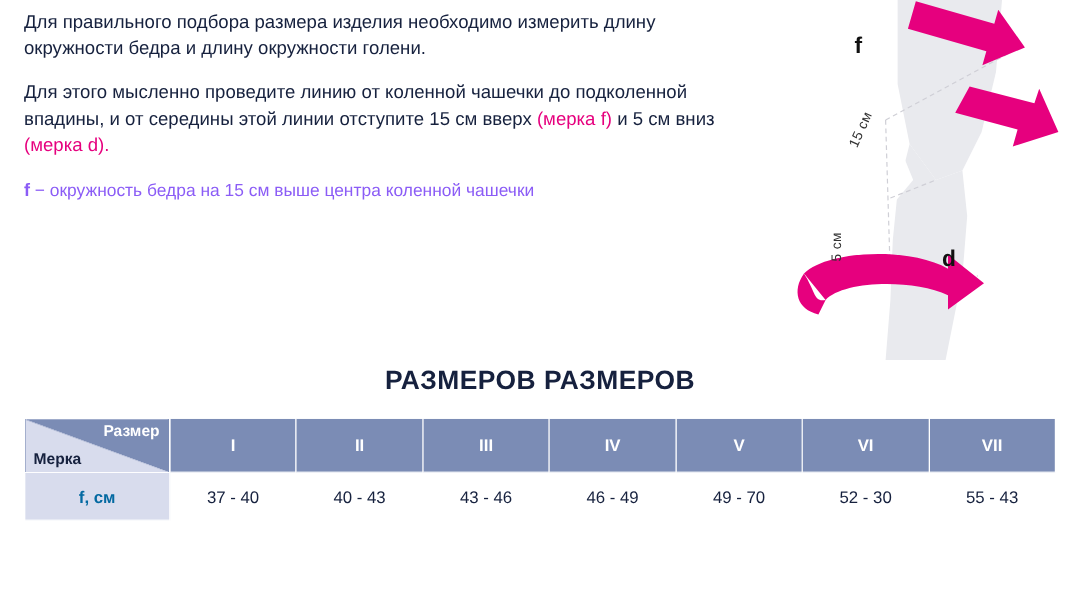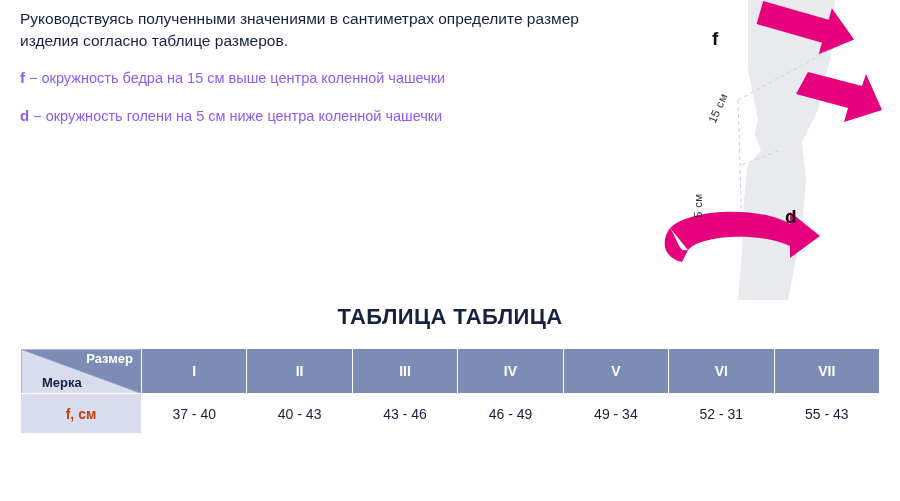--- a/index.html
+++ b/index.html
@@ -112,21 +112,21 @@
   }
   .corner {
     background: linear-gradient(to top right, #d8dced 49.6%, #7b8cb5 50%);
     height: 42px;
     position: relative;
     width: 120px;
     padding: 0;
   }
   .corner .mer {
     position: absolute;
-    left: 21px;
+    left: 7px;
     bottom: 3px;
     font-weight: bold;
     font-size: 13px;
     color: #16213e;
   }
   .corner .raz {
     position: absolute;
     right: 8px;
     top: 2px;
     font-weight: bold;
@@ -135,41 +135,41 @@
   }
   .hdr {
     background: #7b8cb5;
     color: #ffffff;
     font-weight: bold;
     font-size: 15px;
     height: 42px;
   }
   .rowhdr {
     background: #d8dced;
-    color: #c2410c;
+    color: #0369a1;
     font-weight: bold;
     font-size: 14px;
     height: 37px;
   }
   .cell {
     background: #ffffff;
     color: #16213e;
     height: 37px;
     font-size: 14px;
   }
 </style>
 </head>
 <body>
 
 <div class="page">
 
   <div class="instructions">
-    <p class="para">Руководствуясь полученными значениями в сантиметрах определите размер изделия согласно таблице размеров.</p>
+    <p class="para">Для правильного подбора размера изделия необходимо измерить длину окружности бедра и длину окружности голени.</p>
+    <p class="para"><span>Для этого мысленно проведите линию от коленной чашечки до подколенной впадины, и от середины этой линии отступите 15 см вверх </span><span class="accent">(мерка f)</span><span> и 5 см вниз </span><span class="accent">(мерка d).</span></p>
     <p class="legend"><b>f</b><span> − окружность бедра на 15 см выше центра коленной чашечки</span></p>
-    <p class="legend"><b>d</b><span> − окружность голени на 5 см ниже центра коленной чашечки</span></p>
   </div>
 
   <div class="illustration">
     <svg width="270" height="300" viewBox="0 0 270 300">
 
       <path d="M118 0 L205 0 L200 60 L188 110 L172 142 L150 150 L128 120 L118 70 Z" fill="#e9eaee"></path>
 
       <path d="M128 120 L150 150 L172 142 L176 180 L172 230 L162 280 L158 300 L108 300 L112 250 L114 200 L118 160 Z" fill="#e9eaee"></path>
 
       <path d="M118 118 L131 150 L116 168 Z" fill="#ffffff"></path>
@@ -194,21 +194,21 @@
         <path d="M40 228 C 60 208, 130 206, 160 224 L160 212 L190 236 L160 258 L160 246 C 130 232, 72 234, 58 250 Z" fill="#e6007e"></path>
         <path d="M40 228 C 50 244, 48 252, 58 250 L52 262 C 34 258, 30 242, 40 228 Z" fill="#e6007e"></path>
       </g>
     </svg>
     <span class="lbl lbl-f">f</span>
     <span class="lbl lbl-d">d</span>
     <span class="dim dim-15">15 см</span>
     <span class="dim dim-5">5 см</span>
   </div>
 
-  <div class="table-title">ТАБЛИЦА ТАБЛИЦА</div>
+  <div class="table-title">РАЗМЕРОВ РАЗМЕРОВ</div>
 
   <table class="sizes">
     <thead>
       <tr>
         <th class="corner">
           <span class="raz">Размер</span>
           <span class="mer">Мерка</span>
         </th>
         <th class="hdr">I</th>
         <th class="hdr">II</th>
@@ -219,20 +219,20 @@
         <th class="hdr">VII</th>
       </tr>
     </thead>
     <tbody>
       <tr>
         <td class="rowhdr">f, см</td>
         <td class="cell">37 - 40</td>
         <td class="cell">40 - 43</td>
         <td class="cell">43 - 46</td>
         <td class="cell">46 - 49</td>
-        <td class="cell">49 - 34</td>
-        <td class="cell">52 - 31</td>
+        <td class="cell">49 - 70</td>
+        <td class="cell">52 - 30</td>
         <td class="cell">55 - 43</td>
       </tr>
     </tbody>
   </table>
 
 </div>
 
 </body></html>

